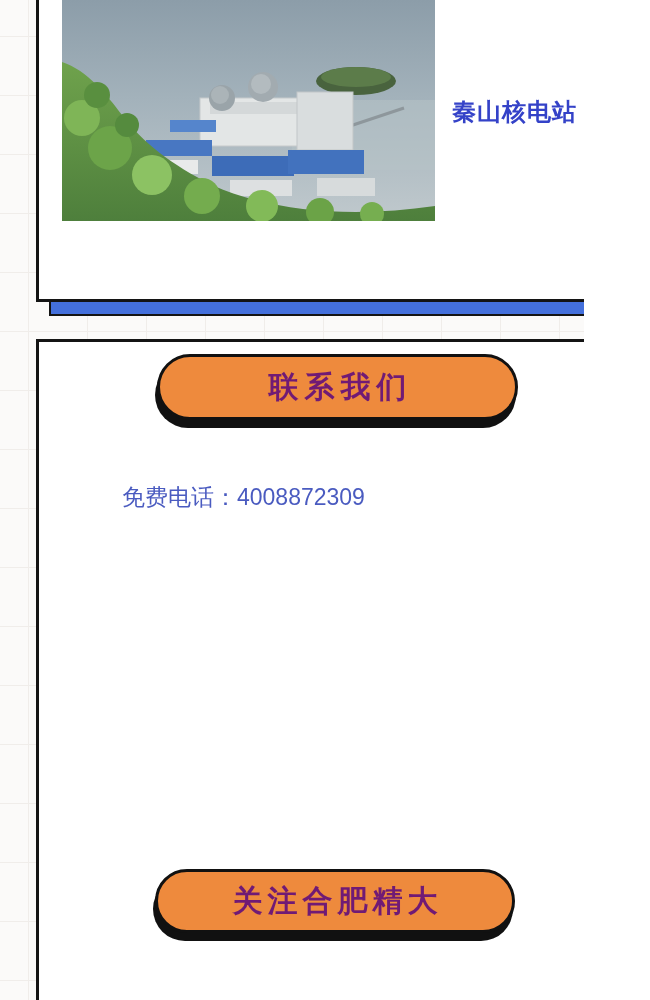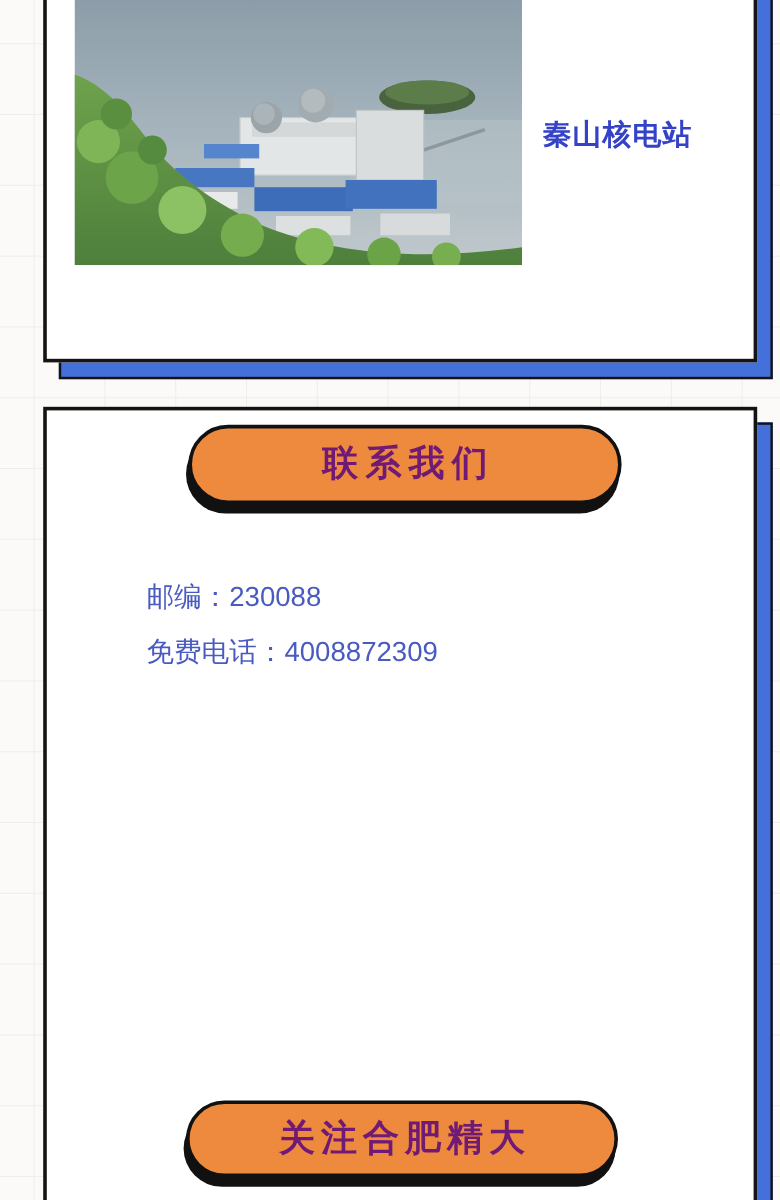--- a/index.html
+++ b/index.html
@@ -1,21 +1,21 @@
 <!DOCTYPE html>
 <html><head>
 <meta charset="utf-8">
 <style>
   * { margin: 0; padding: 0; box-sizing: border-box; }
   html, body { width: 650px; height: 1000px; }
   body { font-family: "Liberation Sans", "DejaVu Sans", sans-serif; }
 
   .stage {
     position: relative;
-    width: 650px; height: 1000px;
+    width: 584px; height: 1000px;
     overflow: hidden;
     background-color: #fbfaf9;
     background-image:
       linear-gradient(#f0edea 1px, transparent 1px),
       linear-gradient(90deg, #f0edea 1px, transparent 1px);
     background-size: 59px 59px;
     background-position: 28px 36px;
   }
 
   
@@ -70,21 +70,21 @@
     text-align: center;
     cursor: pointer;
     white-space: nowrap;
   }
   .btn-contact {
     left: 157px; top: 354px; width: 361px; height: 66px;
     line-height: 60px; letter-spacing: 6px; text-indent: 6px;
   }
   .btn-follow {
     left: 155px; top: 869px; width: 360px; height: 64px;
-    line-height: 58px; letter-spacing: 5px; text-indent: 5px; margin-top: 48px;
+    line-height: 58px; letter-spacing: 5px; text-indent: 5px;
   }
 
   .contact-info {
     position: absolute;
     left: 122px; top: 475px;
     z-index: 3;
     color: #4A5BC0;
     font-size: 23px;
     line-height: 45.5px;
     white-space: nowrap;
@@ -157,19 +157,18 @@
   </div>
 
   <div class="caption">秦山核电站</div>
 
   <div class="card-shadow contact-shadow"></div>
   <div class="card contact-card"></div>
 
   <div class="pill-button btn-contact">联系我们</div>
 
   <div class="contact-info">
-    <div class="line">邮编：230088</div>
     <div class="line">免费电话：4008872309</div>
   </div>
 
   <div class="pill-button btn-follow">关注合肥精大</div>
 
 </div>
 
 </body></html>

